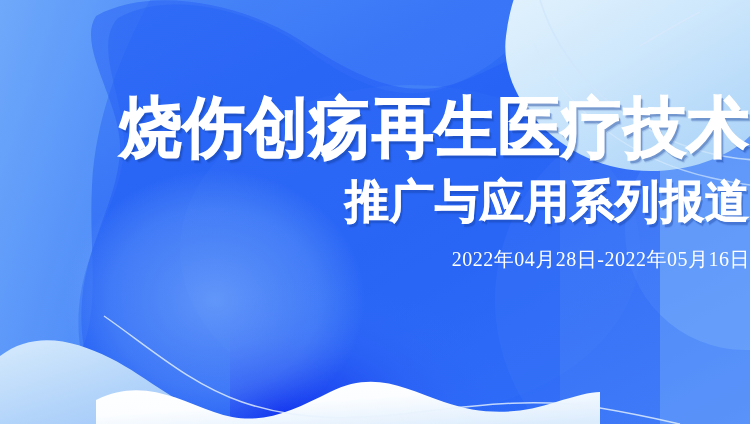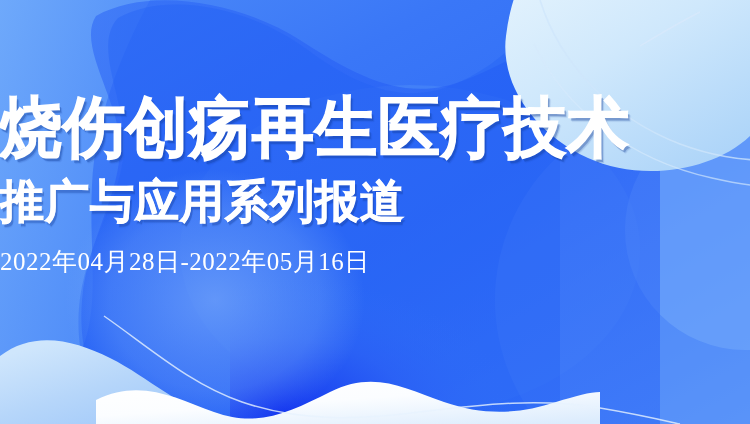--- a/index.html
+++ b/index.html
@@ -24,21 +24,21 @@
     height: 424px;
   }
 
   
   .content {
     position: absolute;
     inset: 0;
     z-index: 20;
     display: flex;
     flex-direction: column;
-    align-items: flex-start;
+    align-items: flex-end;
   }
 
   .main-title {
     margin-top: 95px;
     font-size: 62px;
     line-height: 1;
     font-weight: 700;
     color: #ffffff;
     letter-spacing: 1px;
     white-space: nowrap;
@@ -62,21 +62,21 @@
        2px 2px 0 rgba(18, 58, 150, 0.26),
        2px 3px 1px rgba(18, 58, 150, 0.15);
     -webkit-text-stroke: 0.8px #ffffff;
     transform: scaleY(1.04);
     transform-origin: center top;
   }
 
   .date-range {
     margin-top: 26px;
     font-family: "Liberation Serif", "DejaVu Serif", serif;
-    font-size: 25px;
+    font-size: 20px;
     line-height: 1;
     font-weight: 400;
     color: #ffffff;
     letter-spacing: 0.5px;
     white-space: nowrap;
   }
 </style>
 </head>
 <body>
 

